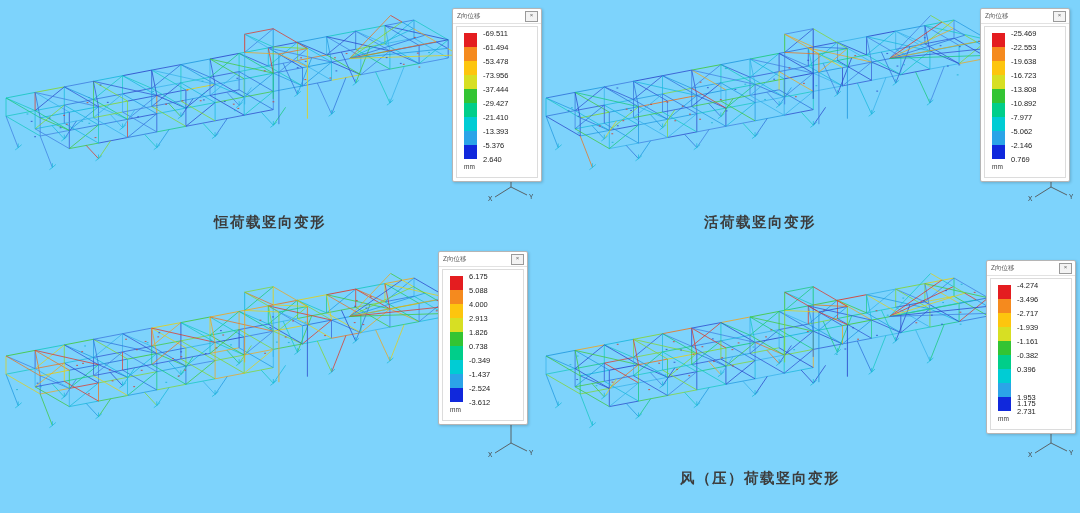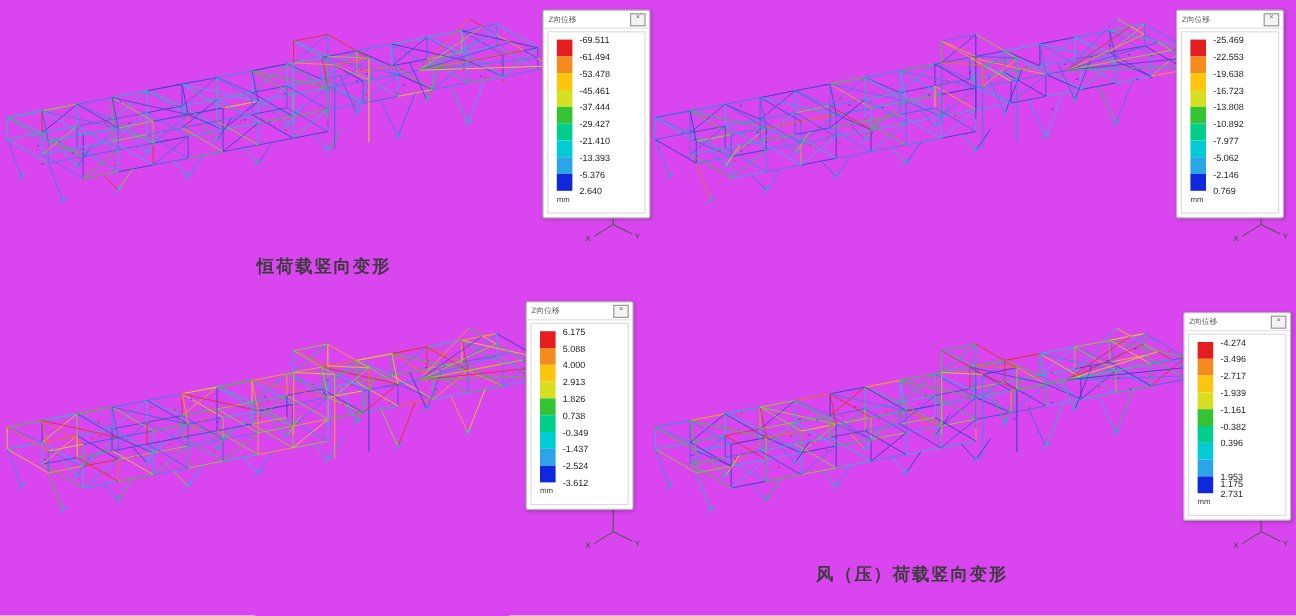--- a/index.html
+++ b/index.html
@@ -1,16 +1,16 @@
 <!DOCTYPE html>
 <html><head>
 <meta charset="utf-8">
 <style>
   html,body{margin:0;padding:0;background:#ffffff;}
-  .page{position:relative;width:1080px;height:513px;background:#d946ef;overflow:hidden;
+  .page{position:relative;width:1080px;height:513px;background:#7dd3fc;overflow:hidden;
         font-family:"Liberation Sans", sans-serif;}
   .panel{position:absolute;width:540px;height:257px;}
   .panel.p1{left:0;top:0;}  .panel.p2{left:540px;top:0;}
   .panel.p3{left:0;top:256px;} .panel.p4{left:540px;top:256px;}
   .wire{position:absolute;left:0;top:0;width:540px;height:257px;}
   .caption{position:absolute;top:213px;left:0;width:100%;text-align:center;
            font-size:14.5px;font-weight:600;color:#3c3c3c;letter-spacing:1.5px;}
   .shift-left{padding-right:100px;box-sizing:border-box;}
   
   .legend{position:absolute;width:88px;background:#ffffff;border:1px solid #b5b5b5;
@@ -408,21 +408,21 @@
             <div class="cblock" style="background: rgb(215, 223, 35);"></div>
             <div class="cblock" style="background: rgb(51, 196, 51);"></div>
             <div class="cblock" style="background: rgb(0, 206, 138);"></div>
             <div class="cblock" style="background: rgb(0, 204, 212);"></div>
             <div class="cblock" style="background: rgb(43, 164, 232);"></div>
             <div class="cblock" style="background: rgb(16, 40, 220);"></div>
           </div>
           <span class="tick" style="top: 2px;">-69.511</span>
           <span class="tick" style="top: 16px;">-61.494</span>
           <span class="tick" style="top: 30px;">-53.478</span>
-          <span class="tick" style="top: 44px;">-45.461</span>
+          <span class="tick" style="top: 44px;">-73.956</span>
           <span class="tick" style="top: 58px;">-37.444</span>
           <span class="tick" style="top: 72px;">-29.427</span>
           <span class="tick" style="top: 86px;">-21.410</span>
           <span class="tick" style="top: 100px;">-13.393</span>
           <span class="tick" style="top: 114px;">-5.376</span>
           <span class="tick" style="top: 128px;">2.640</span>
           <span class="unit">mm</span>
         </div>
     </div>
     <div class="caption">恒荷载竖向变形</div>
@@ -815,20 +815,21 @@
           <span class="tick" style="top: 44px;">-16.723</span>
           <span class="tick" style="top: 58px;">-13.808</span>
           <span class="tick" style="top: 72px;">-10.892</span>
           <span class="tick" style="top: 86px;">-7.977</span>
           <span class="tick" style="top: 100px;">-5.062</span>
           <span class="tick" style="top: 114px;">-2.146</span>
           <span class="tick" style="top: 128px;">0.769</span>
           <span class="unit">mm</span>
         </div>
     </div>
+    <div class="caption shift-left">活荷载竖向变形</div>
   </section>
 
   <section class="panel p3">
     <svg class="wire" viewBox="0 0 540 257">
         <g>
           <line x1="6.0" y1="100.0" x2="35.1" y2="94.4" stroke="#3fc738" stroke-width="0.9" opacity="0.92"></line>
           <line x1="6.0" y1="118.2" x2="35.1" y2="112.6" stroke="#15c6c0" stroke-width="0.8" opacity="0.92"></line>
           <line x1="35.1" y1="112.6" x2="6.0" y2="100.0" stroke="#3f7de0" stroke-width="0.8" opacity="0.92"></line>
           <line x1="35.1" y1="94.4" x2="64.3" y2="88.9" stroke="#15c6c0" stroke-width="0.9" opacity="0.92"></line>
           <line x1="35.1" y1="112.6" x2="64.3" y2="107.1" stroke="#ee7218" stroke-width="0.8" opacity="0.92"></line>

